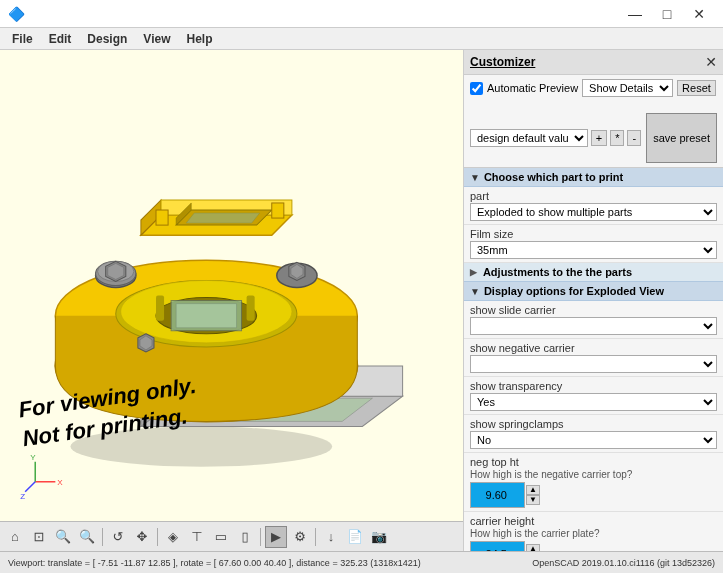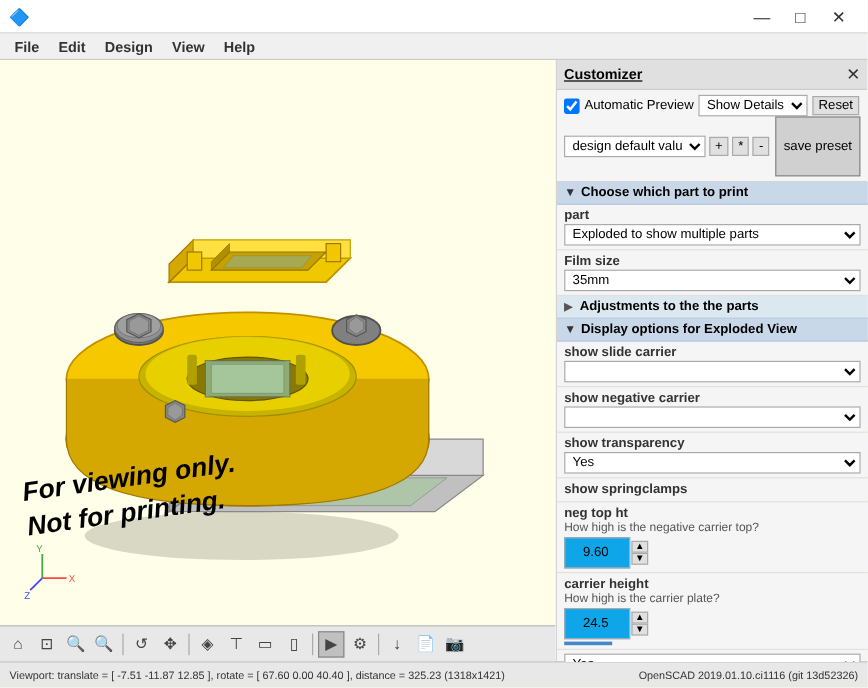--- a/index.html
+++ b/index.html
@@ -141,21 +141,21 @@
       cursor: pointer; font-size: 14px; color: #333;
       background: none; border: none;
     }
 
     #customizer-toolbar {
       padding: 4px 6px;
       border-bottom: 1px solid #ccc;
       background: #f5f5f5;
     }
     #auto-preview-row {
-      display: flex; align-items: center; gap: 4px; margin-bottom: 0;
+      display: flex; align-items: center; gap: 4px; margin-bottom: 16px;
     }
     #preset-row {
       display: flex; align-items: center; gap: 3px;
     }
     .cust-checkbox { width: 13px; height: 13px; }
     .cust-label { font-size: 11px; }
     .cust-select {
       font-size: 11px;
       padding: 1px 2px;
       background: #fff;
@@ -197,21 +197,21 @@
       border-bottom: 1px solid #b0c8e0;
     }
     .cust-section-header .arrow { font-size: 10px; color: #333; }
 
     .cust-field {
       padding: 3px 6px 3px 6px;
       border-bottom: 1px solid #e0e0e0;
     }
     .cust-field-label {
       font-size: 11px;
-      font-weight: bold;
+      font-weight: normal;
       color: #333;
       margin-bottom: 1px;
     }
     .cust-field-desc {
       font-size: 10px;
       color: #555;
       margin-bottom: 2px;
     }
     .cust-field-control {
       display: flex;
@@ -495,20 +495,26 @@
         <div class="cust-field-control">
           <select class="cust-dropdown">
             <option>Yes</option>
             <option>No</option>
           </select>
         </div>
       </div>
 
       <div class="cust-field">
         <div class="cust-field-label">show springclamps</div>
+        <div class="cust-field-control">
+          <select class="cust-dropdown">
+            <option>No</option>
+            <option>Yes</option>
+          </select>
+        </div>
       </div>
 
       <div class="cust-field">
         <div class="cust-field-label">neg top ht</div>
         <div class="cust-field-desc">How high is the negative carrier top?</div>
         <div class="cust-field-control">
           <input type="number" class="cust-number-input" value="9.60" step="0.1" style="">
           <div class="cust-number-spin">
             <button class="spin-btn">▲</button>
             <button class="spin-btn">▼</button>

